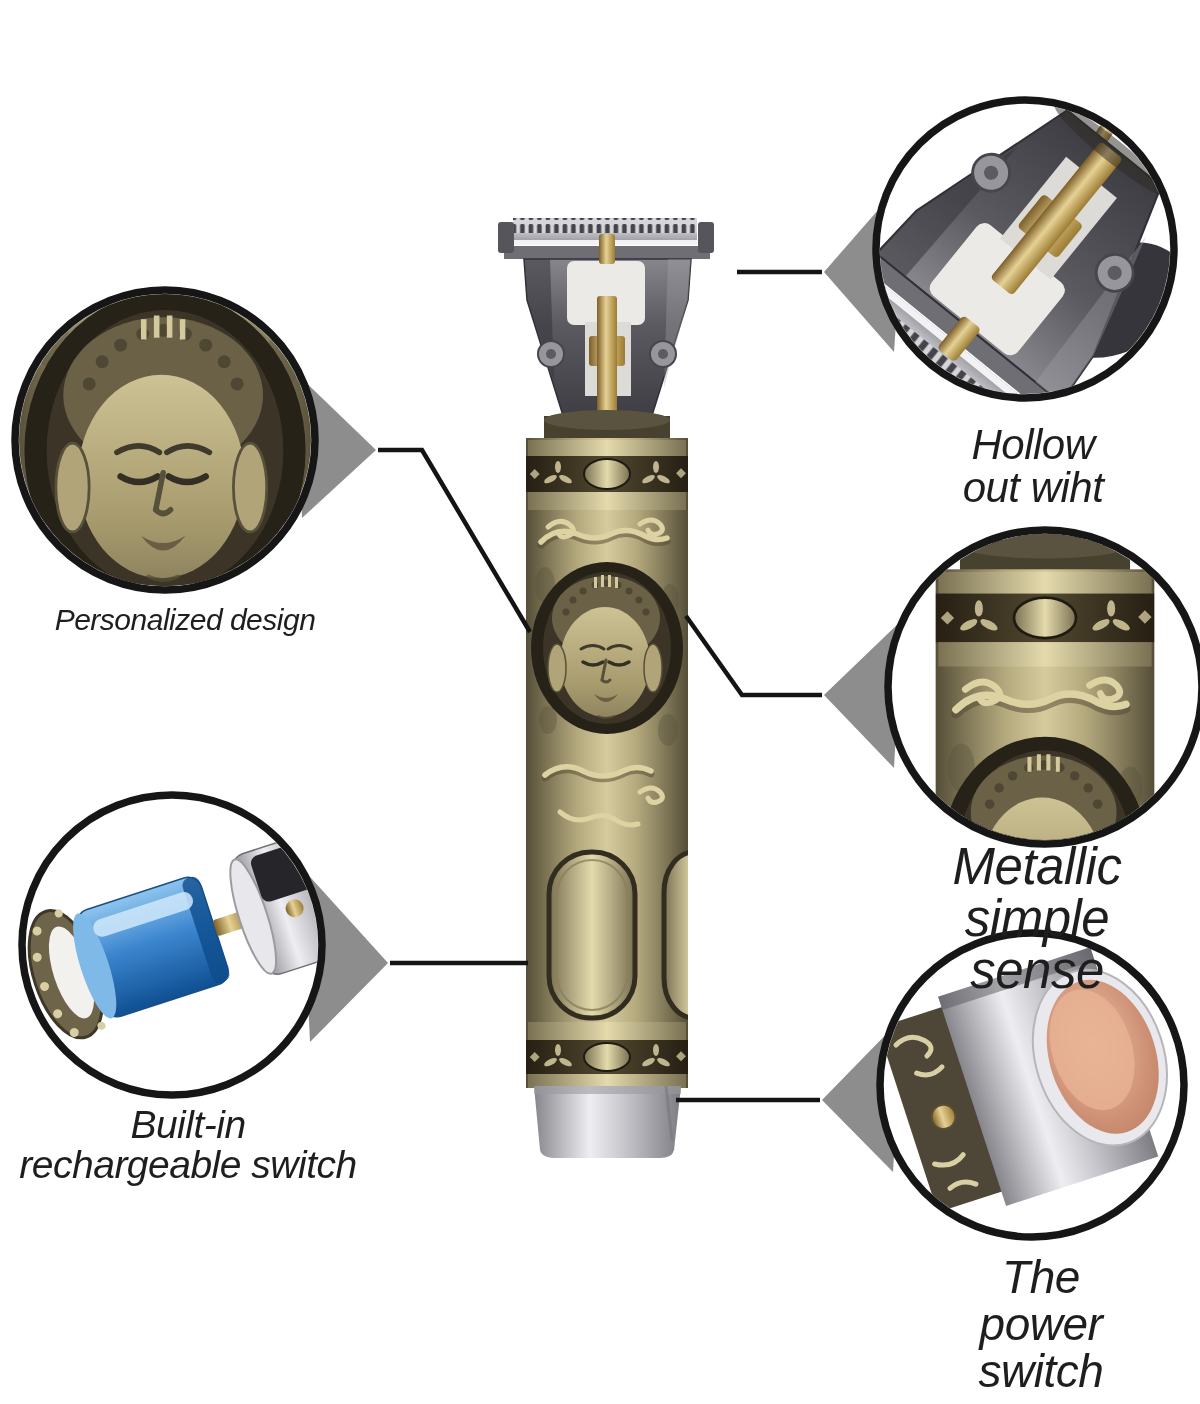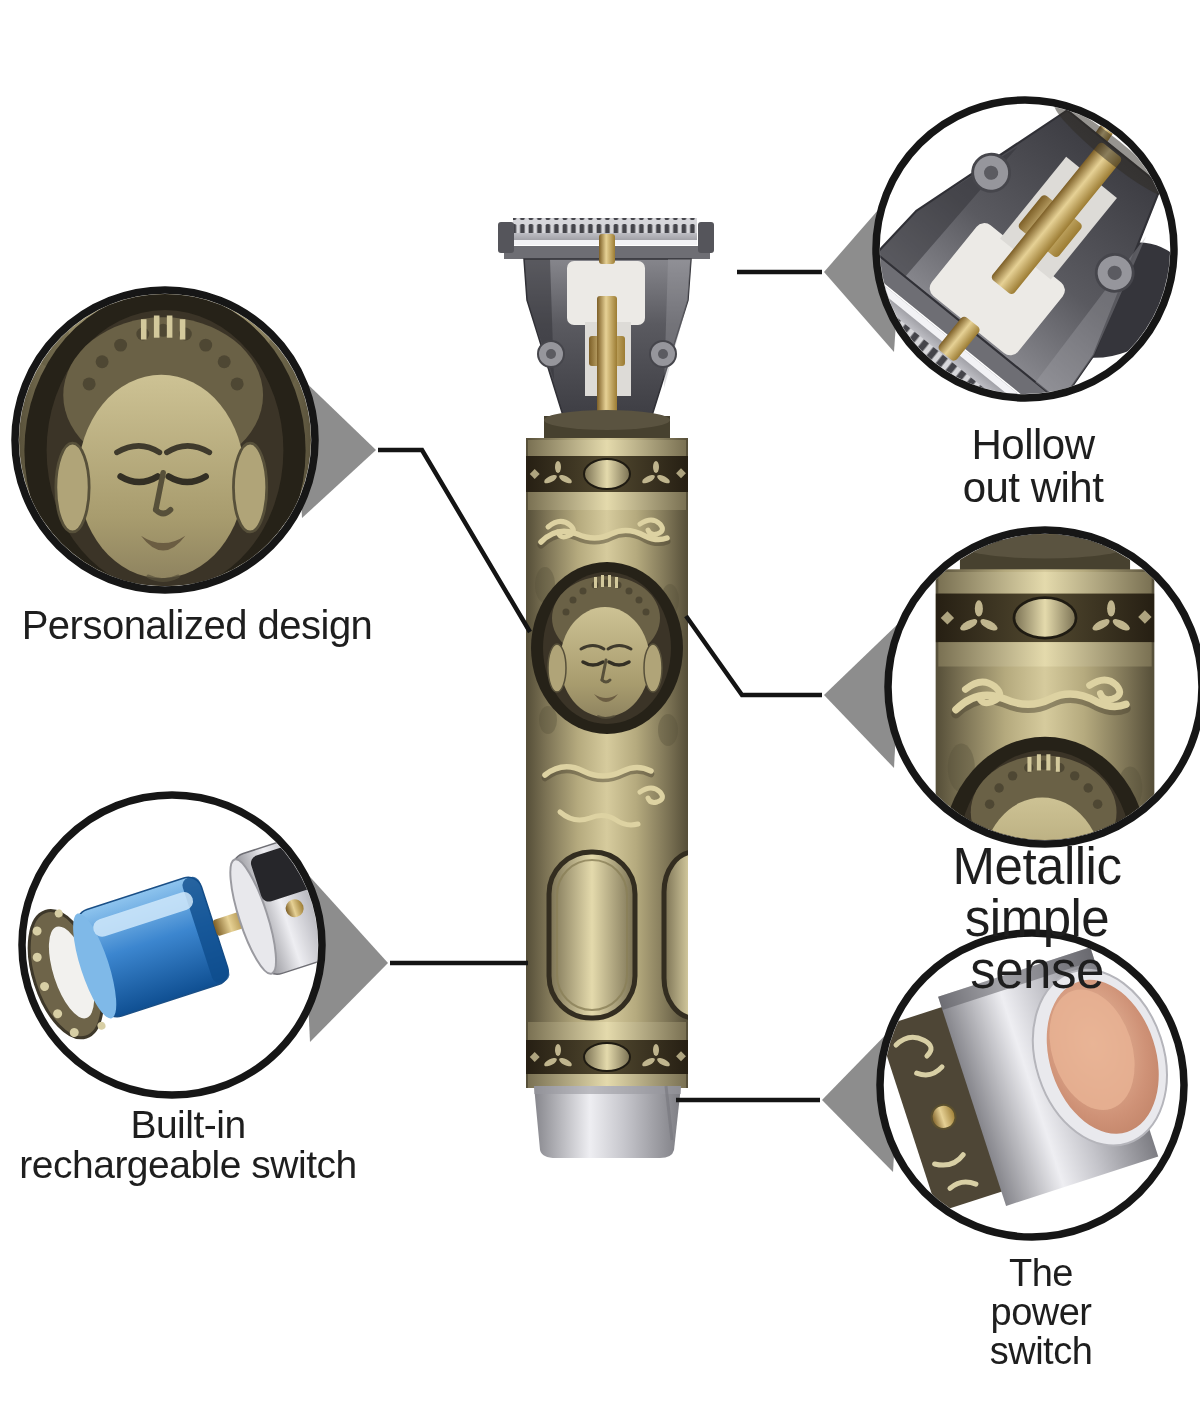--- a/index.html
+++ b/index.html
@@ -4,27 +4,27 @@
 <style>
   html,body{margin:0;padding:0;}
   body{
     width:1200px;height:1404px;position:relative;overflow:hidden;
     background:#ffffff;font-family:"Liberation Sans",sans-serif;
   }
   .stage{position:absolute;left:0;top:0;width:1200px;height:1404px;}
   .label{
     position:absolute;transform:translateX(-50%);
     text-align:center;color:#1e1e1e;white-space:pre-line;
-    letter-spacing:-0.5px;line-height:1.02;
+    letter-spacing:-0.5px;line-height:1.02;font-style:italic;
   }
   #label-blade      {left:1033px;top:424px;font-size:42px;}
-  #label-design     {left:197px; top:605px;font-size:40px;}
+  #label-design     {left:185px; top:605px;font-size:30px;}
   #label-metallic   {left:1037px;top:841px;font-size:51px;}
   #label-battery    {left:188px; top:1105px;font-size:39px;}
-  #label-power      {left:1041px;top:1254px;font-size:38px;}
+  #label-power      {left:1041px;top:1254px;font-size:46px;}
 </style>
 </head>
 <body>
 
 <svg class="stage" width="1200" height="1404" viewBox="0 0 1200 1404" xmlns="http://www.w3.org/2000/svg">
   <defs>
     <linearGradient id="silverV" x1="0" y1="0" x2="0" y2="1">
       <stop offset="0" stop-color="#f5f5f7"></stop>
         <stop offset="0.45" stop-color="#c9c9cf"></stop>
         <stop offset="1" stop-color="#8e8e94"></stop>

